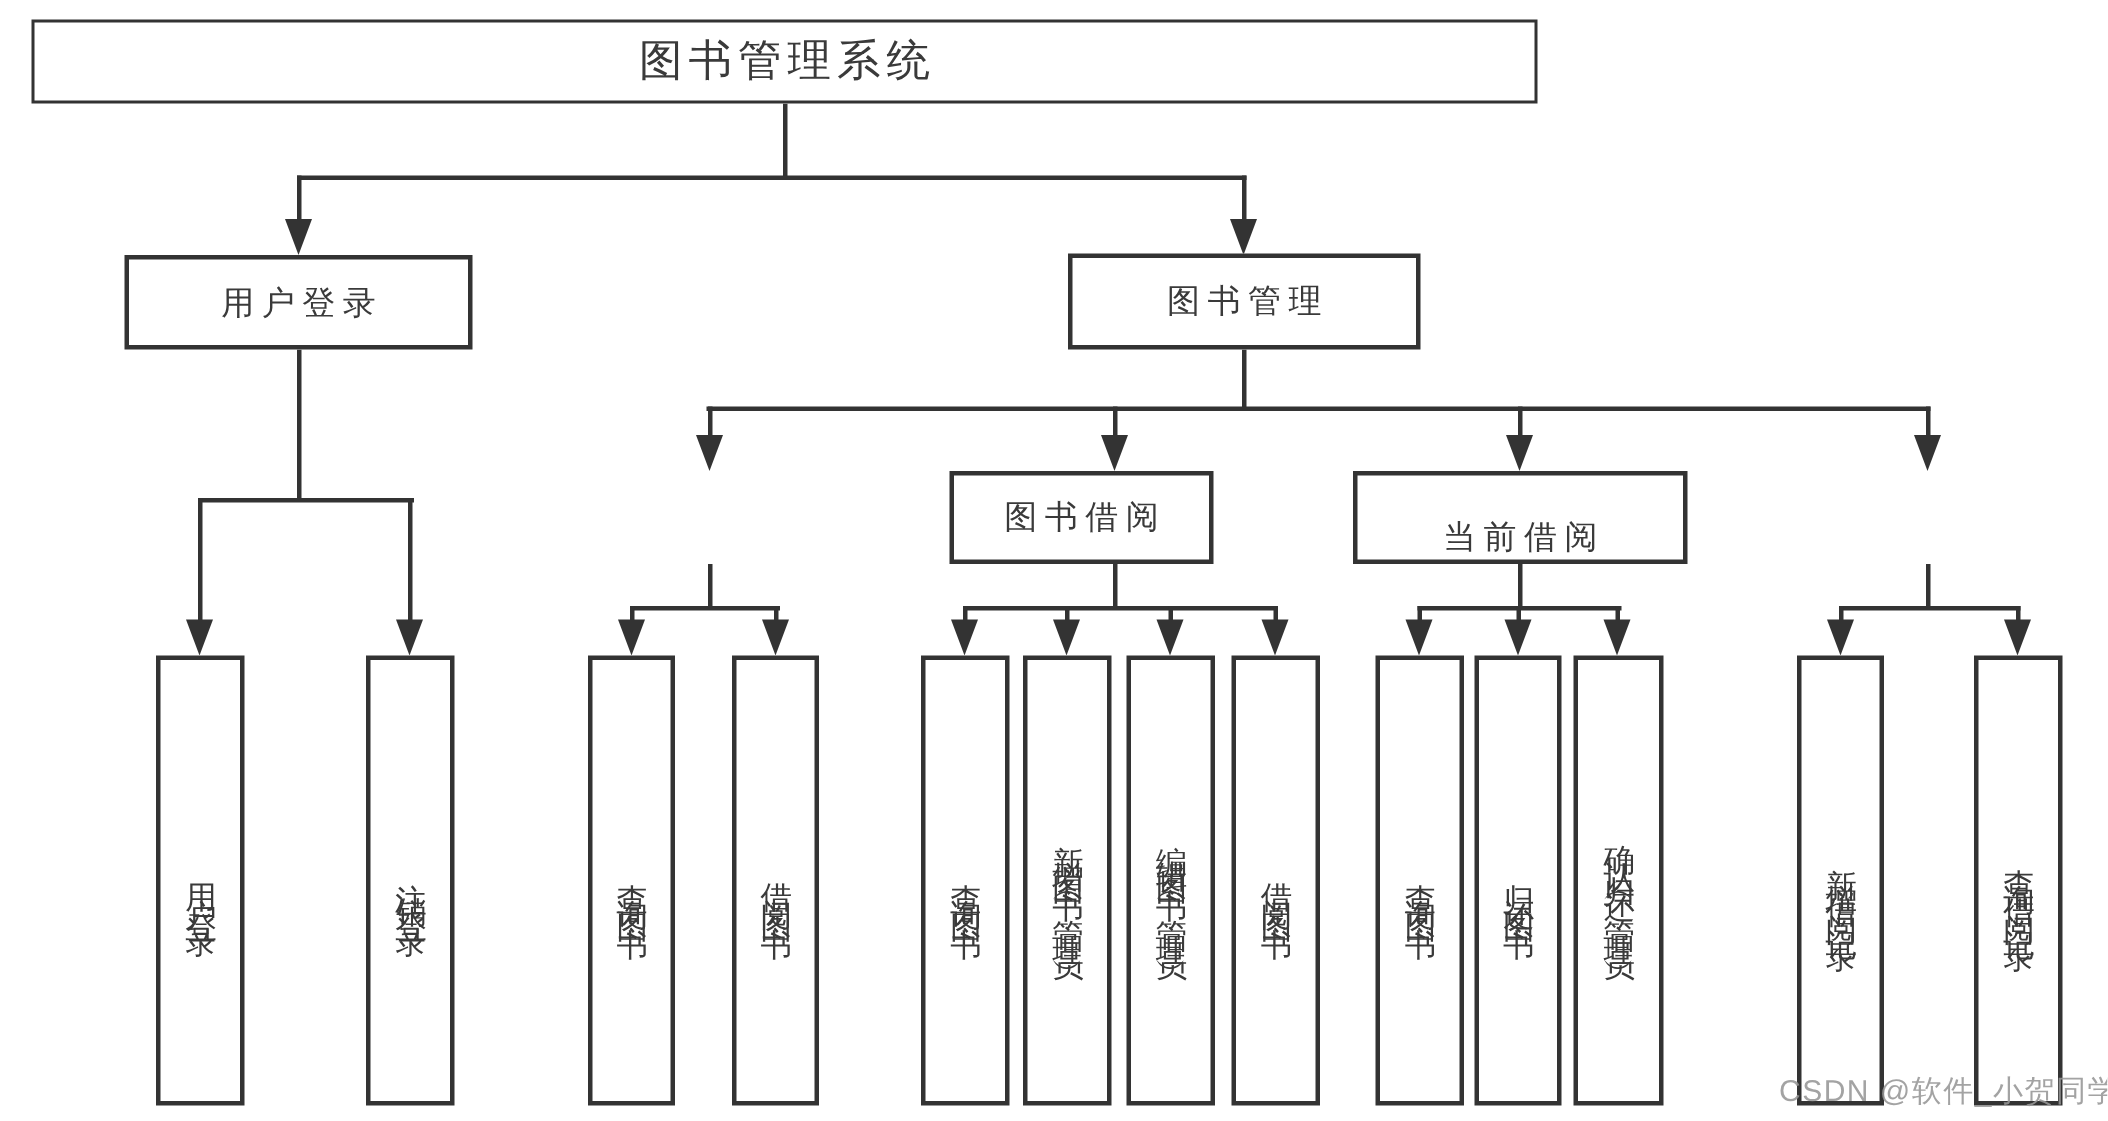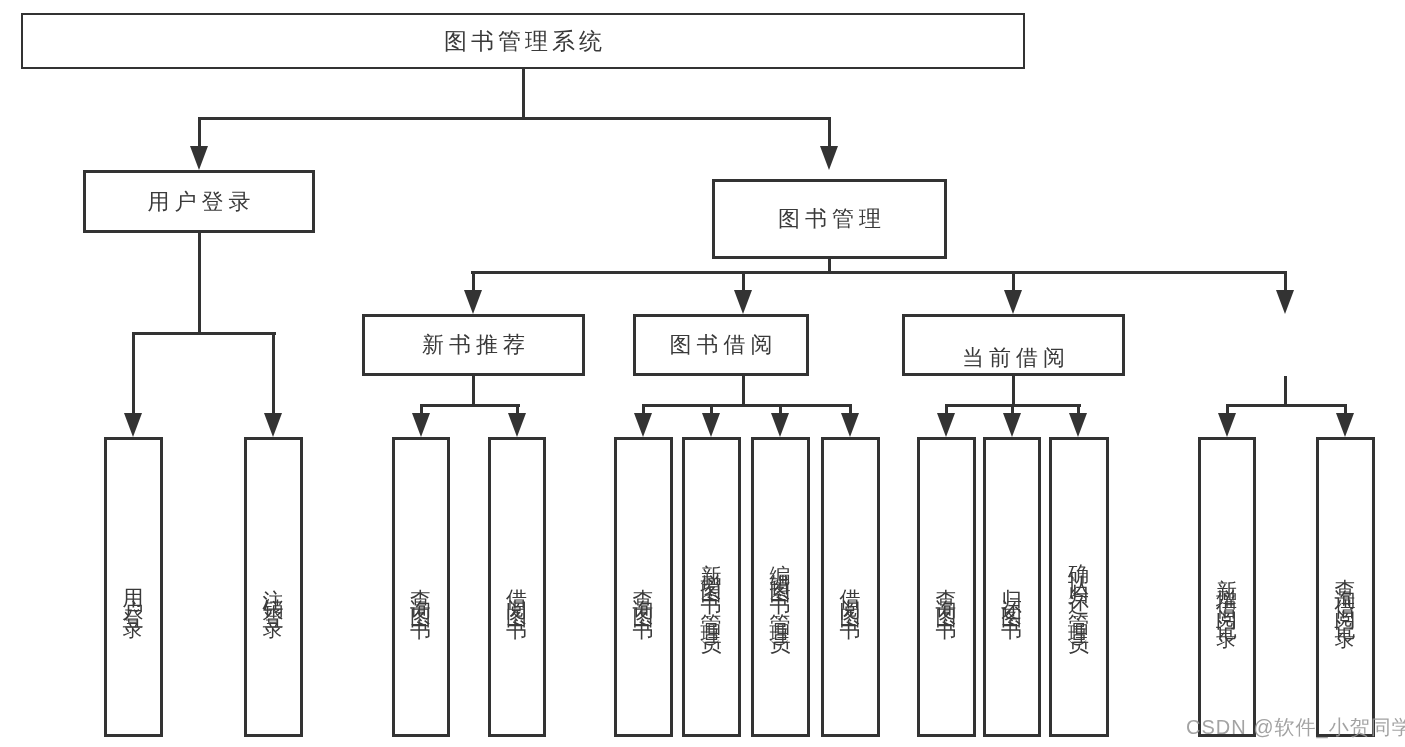--- a/index.html
+++ b/index.html
@@ -5,21 +5,21 @@
   html,body{margin:0;padding:0;background:#ffffff;}
   #canvas{
     position:relative;width:1405px;height:747px;background:#ffffff;
     font-family:"Liberation Sans","DejaVu Sans",sans-serif;overflow:hidden;
   }
   .box{
     position:absolute;box-sizing:border-box;border:3px solid #333333;background:#ffffff;
     display:flex;align-items:center;justify-content:center;color:#3a3a3a;
   }
   .hlbl{font-size:22px;letter-spacing:5px;text-indent:5px;white-space:nowrap;}
-  .title-lbl{font-size:23px;letter-spacing:4px;text-indent:4px;white-space:nowrap;}
+  .title-lbl{font-size:29px;letter-spacing:4px;text-indent:4px;white-space:nowrap;}
   .vlbl{
     writing-mode:vertical-rl;font-size:21px;letter-spacing:10px;line-height:1;
     padding-top:10px;white-space:nowrap;
   }
   .line{position:absolute;background:#333333;}
   .tri{
     position:absolute;width:0;height:0;
     border-left:9px solid transparent;border-right:9px solid transparent;
     border-top:24px solid #333333;
   }
@@ -92,27 +92,24 @@
   <div class="tri" style="left:1218px;top:413px;"></div>
   <div class="tri" style="left:1336px;top:413px;"></div>
 
   <div class="box" style="left:21px;top:13px;width:1004px;height:56px;border-width:2px;">
     <span class="title-lbl">图书管理系统</span>
   </div>
 
   <div class="box" style="left:83px;top:170px;width:232px;height:63px;">
     <span class="hlbl">用户登录</span>
   </div>
-  <div class="box" style="left:712px;top:179px;width:235px;height:80px;">
+  <div class="box" style="left:712px;top:169px;width:235px;height:64px;">
     <span class="hlbl">图书管理</span>
   </div>
 
-  <div class="box" style="left:362px;top:314px;width:223px;height:62px;">
-    <span class="hlbl">新书推荐</span>
-  </div>
   <div class="box" style="left:633px;top:314px;width:176px;height:62px;">
     <span class="hlbl">图书借阅</span>
   </div>
   <div class="box" style="left:902px;top:314px;width:223px;height:62px;align-items:flex-end;">
     <span class="hlbl">当前借阅</span>
   </div>
 
   <div class="box" style="left:104px;top:437px;width:59px;height:300px;">
     <span class="vlbl">用户登录</span>
   </div>

